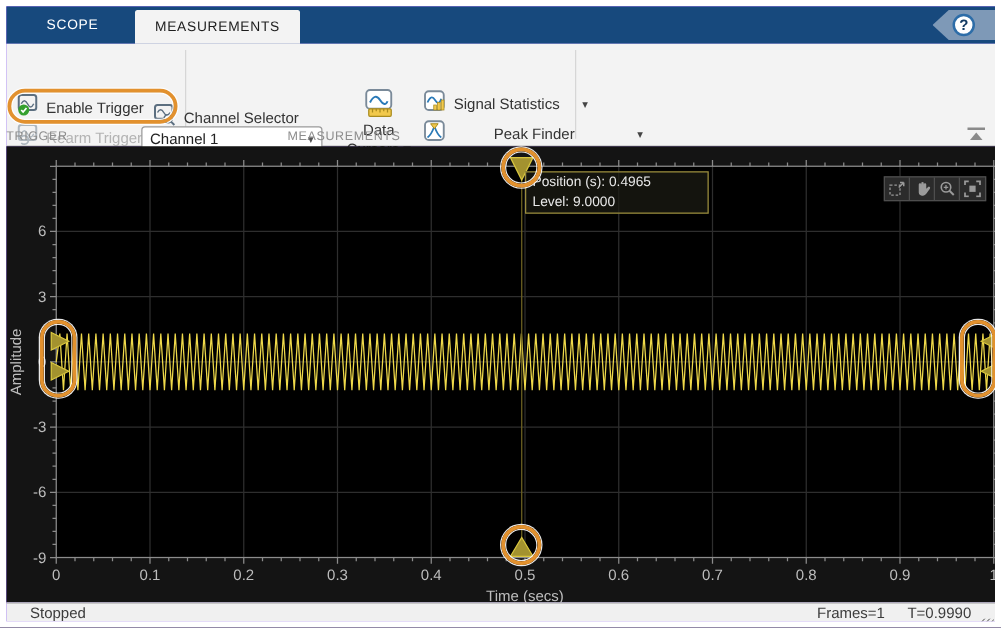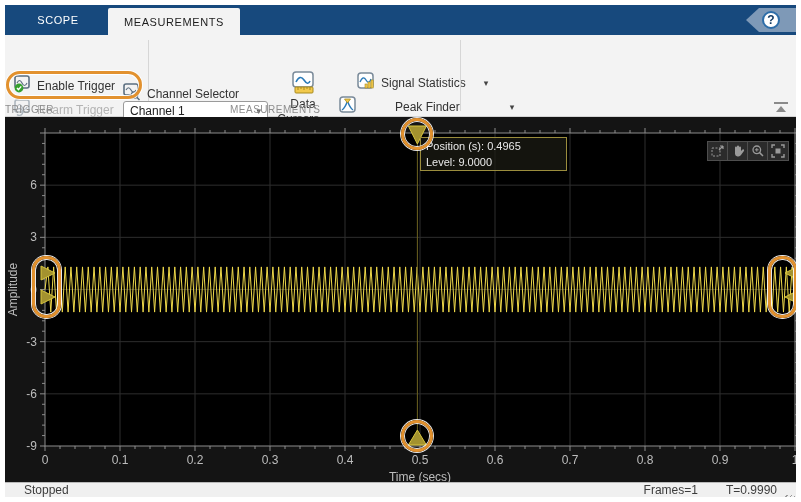--- a/index.html
+++ b/index.html
@@ -53,21 +53,21 @@
                    font-size:11px; line-height:16px; }
   .mini-toolbar{ position:absolute; left:702px; top:24px; display:flex; background:#2b2b2b;
                  border:1px solid #4e4e4e; }
   .mini-btn{ width:20px; height:18px; display:flex; align-items:center; justify-content:center;
              border-right:1px solid #4e4e4e; cursor:pointer; }
   .mini-btn:last-child{ border-right:none; }
 
   
   .statusbar{ position:relative; height:25px; background:#f0f0f0; border-top:1px solid #b9b9b9;
               display:flex; align-items:flex-start; font-size:12px; color:#3c3c3c; padding:0 19px; }
-  .statusbar .right{ margin-left:auto; display:flex; gap:28px; }
+  .statusbar .right{ margin-left:auto; display:flex; gap:18px; }
   .grip{ position:absolute; right:1px; bottom:1px; width:11px; height:11px;
          background:repeating-linear-gradient(135deg, transparent 0 2px, #9a9a9a 2px 3px); }
 </style>
 </head>
 <body>
 
 <div class="window">
 
   <div class="tabbar">
     <div class="tab scope">SCOPE</div>
@@ -124,42 +124,42 @@
         <svg width="18" height="18" viewBox="0 0 18 18">
           <rect x="1" y="1" width="14" height="11" rx="2" fill="none" stroke="#5c6f80" stroke-width="1.6"></rect>
           <path d="M3 7 Q5.5 2.5 8 7 T13 7" fill="none" stroke="#5c6f80" stroke-width="1.2"></path>
           <circle cx="11.5" cy="12" r="3.2" fill="#f3f3f3" stroke="#5c6f80" stroke-width="1.3"></circle>
           <line x1="13.8" y1="14.3" x2="16.5" y2="17" stroke="#5c6f80" stroke-width="1.6"></line>
         </svg>
       </span>
       <span>Channel Selector</span>
     </div>
 
-    <div class="dropdown" style="left:118px; top:66px;">
+    <div class="dropdown" style="left:108px; top:66px;">
       <span>Channel 1</span>
       <span class="chev">▾</span>
     </div>
 
     <div style="position:absolute; left:286px; top:36px;">
       <span>
         <svg width="25" height="25" viewBox="0 0 25 25">
           <rect x="2" y="1" width="20" height="15" rx="3" fill="#fff" stroke="#7a8a99" stroke-width="1.5"></rect>
           <path d="M5 11 Q9 3 13 9 T19 10" fill="none" stroke="#2a7ab8" stroke-width="1.6"></path>
           <rect x="4" y="16" width="18" height="6" rx="1" fill="#f2c94c" stroke="#a98b1e" stroke-width="1"></rect>
           <path d="M7 16 v3 M10 16 v2 M13 16 v3 M16 16 v2 M19 16 v3" stroke="#a98b1e" stroke-width="1"></path>
         </svg>
       </span>
     </div>
     <div class="stack-label" style="left:266px; top:62px; width:64px;">
       <div>Data</div>
       <div><span>Cursors</span>
         <span class="chev">▾</span></div>
     </div>
 
-    <div class="rbtn" style="left:352px; top:37px;">
+    <div class="rbtn" style="left:334px; top:37px;">
       <span>
         <svg width="18" height="18" viewBox="0 0 18 18">
           <rect x="1" y="1" width="15" height="15" rx="3" fill="#fff" stroke="#7a8a99" stroke-width="1.5"></rect>
           <path d="M3 10 Q6 3 9 8 T14 7" fill="none" stroke="#2a7ab8" stroke-width="1.4"></path>
           <rect x="8" y="12" width="2.2" height="4" fill="#f2c94c" stroke="#a98b1e" stroke-width=".6"></rect>
           <rect x="11" y="10" width="2.2" height="6" fill="#f2c94c" stroke="#a98b1e" stroke-width=".6"></rect>
           <rect x="14" y="8" width="2.2" height="8" fill="#f2c94c" stroke="#a98b1e" stroke-width=".6"></rect>
         </svg>
       </span>
       <span>Signal Statistics</span>

